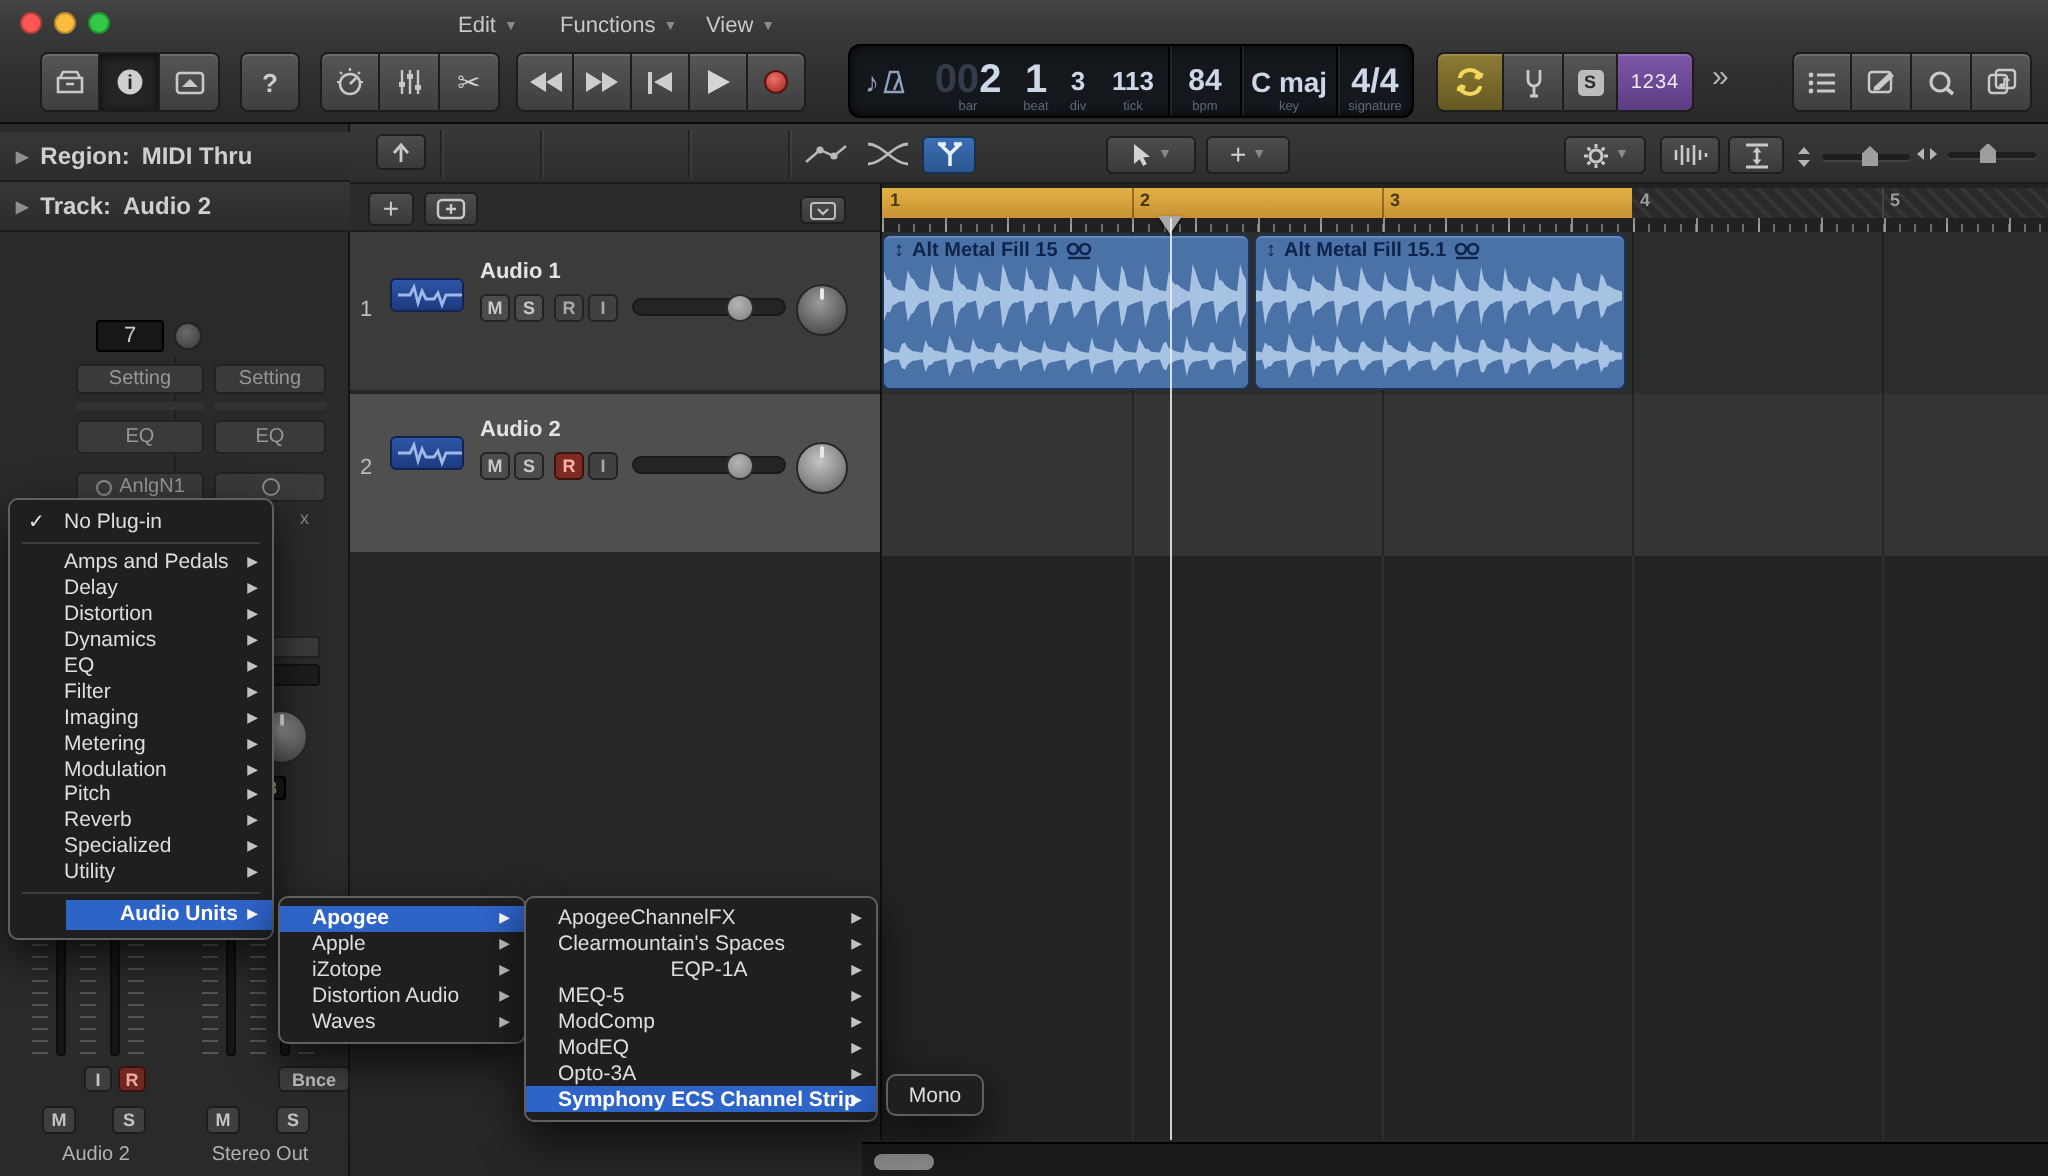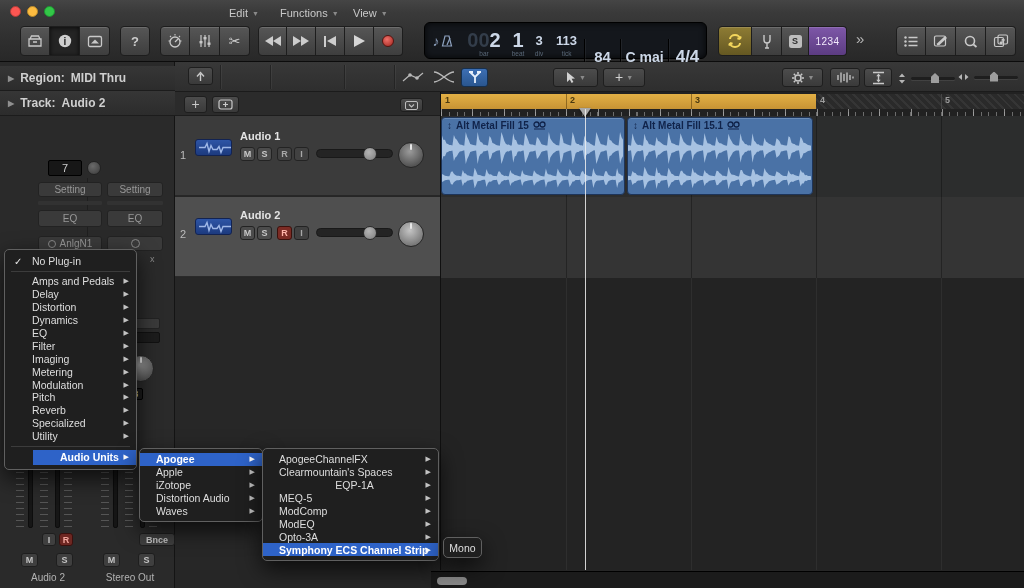--- a/index.html
+++ b/index.html
@@ -24,21 +24,21 @@
   .gb.pressed{background:#242424;box-shadow:inset 0 1px 4px rgba(0,0,0,.7);}
   .gb.gold{background:linear-gradient(#8e7c34,#655822);}
   .gb.purple{background:linear-gradient(#7e57a8,#5c3c82);color:#f2eafc;font-weight:normal;}
   .tri{width:0;height:0;display:inline-block;}
 
   
   .lcd{position:absolute;left:424px;top:22px;width:283px;height:37px;background:#14171c;
     border:1px solid #000;border-radius:6px;display:flex;box-shadow:inset 0 0 6px rgba(0,0,0,.8);}
   .seg{position:relative;height:100%;display:flex;align-items:center;justify-content:center;color:#ccd7e7;}
   .seg .lab{position:absolute;bottom:1px;left:0;right:0;text-align:center;font-size:6.5px;color:#5a6878;}
-  .seg.div-l{border-left:1px solid #000;box-shadow:inset 1px 0 0 rgba(255,255,255,.06);margin-top:16px;}
+  .seg.div-l{border-left:1px solid #000;box-shadow:inset 1px 0 0 rgba(255,255,255,.06);}
   .big{font-size:20px;font-weight:bold;}
   .mid{font-size:13px;font-weight:bold;}
   .ghost{color:#333d4a;}
 
   
   .insp{position:absolute;left:0;top:62px;width:175px;height:526px;background:#2a2a2a;border-right:1px solid #141414;}
   .ihdr{position:absolute;left:0;width:175px;height:25px;background:linear-gradient(#363636,#2c2c2c);
     border-bottom:1px solid #1c1c1c;display:flex;align-items:center;gap:6px;padding-left:8px;
     color:#cfcfcf;font-size:12px;font-weight:bold;}
   .disc{color:#8f8f8f;font-size:8px;}
@@ -733,19 +733,19 @@
     <div class="mi" style="padding-left:16px;">
         <span>Opto-3A</span>
         <span class="arr">▶</span>
       </div>
     <div class="mi hl" style="padding-left:16px;">
         <span style="font-weight:bold;">Symphony ECS Channel Strip</span>
         <span class="arr">▶</span>
       </div>
   </div>
 
-  <div class="menu" style="left:443px;top:537px;width:39px;height:21px;padding:0;z-index:23;display:flex;align-items:center;justify-content:flex-end;">
+  <div class="menu" style="left:443px;top:537px;width:49px;height:21px;padding:0;z-index:23;display:flex;align-items:center;justify-content:flex-end;">
     <div class="mi" style="height:100%;padding:0;justify-content:center;width:100%;">
         <span>Mono</span>
       </div>
   </div>
 
 </div>
 
 </body></html>

